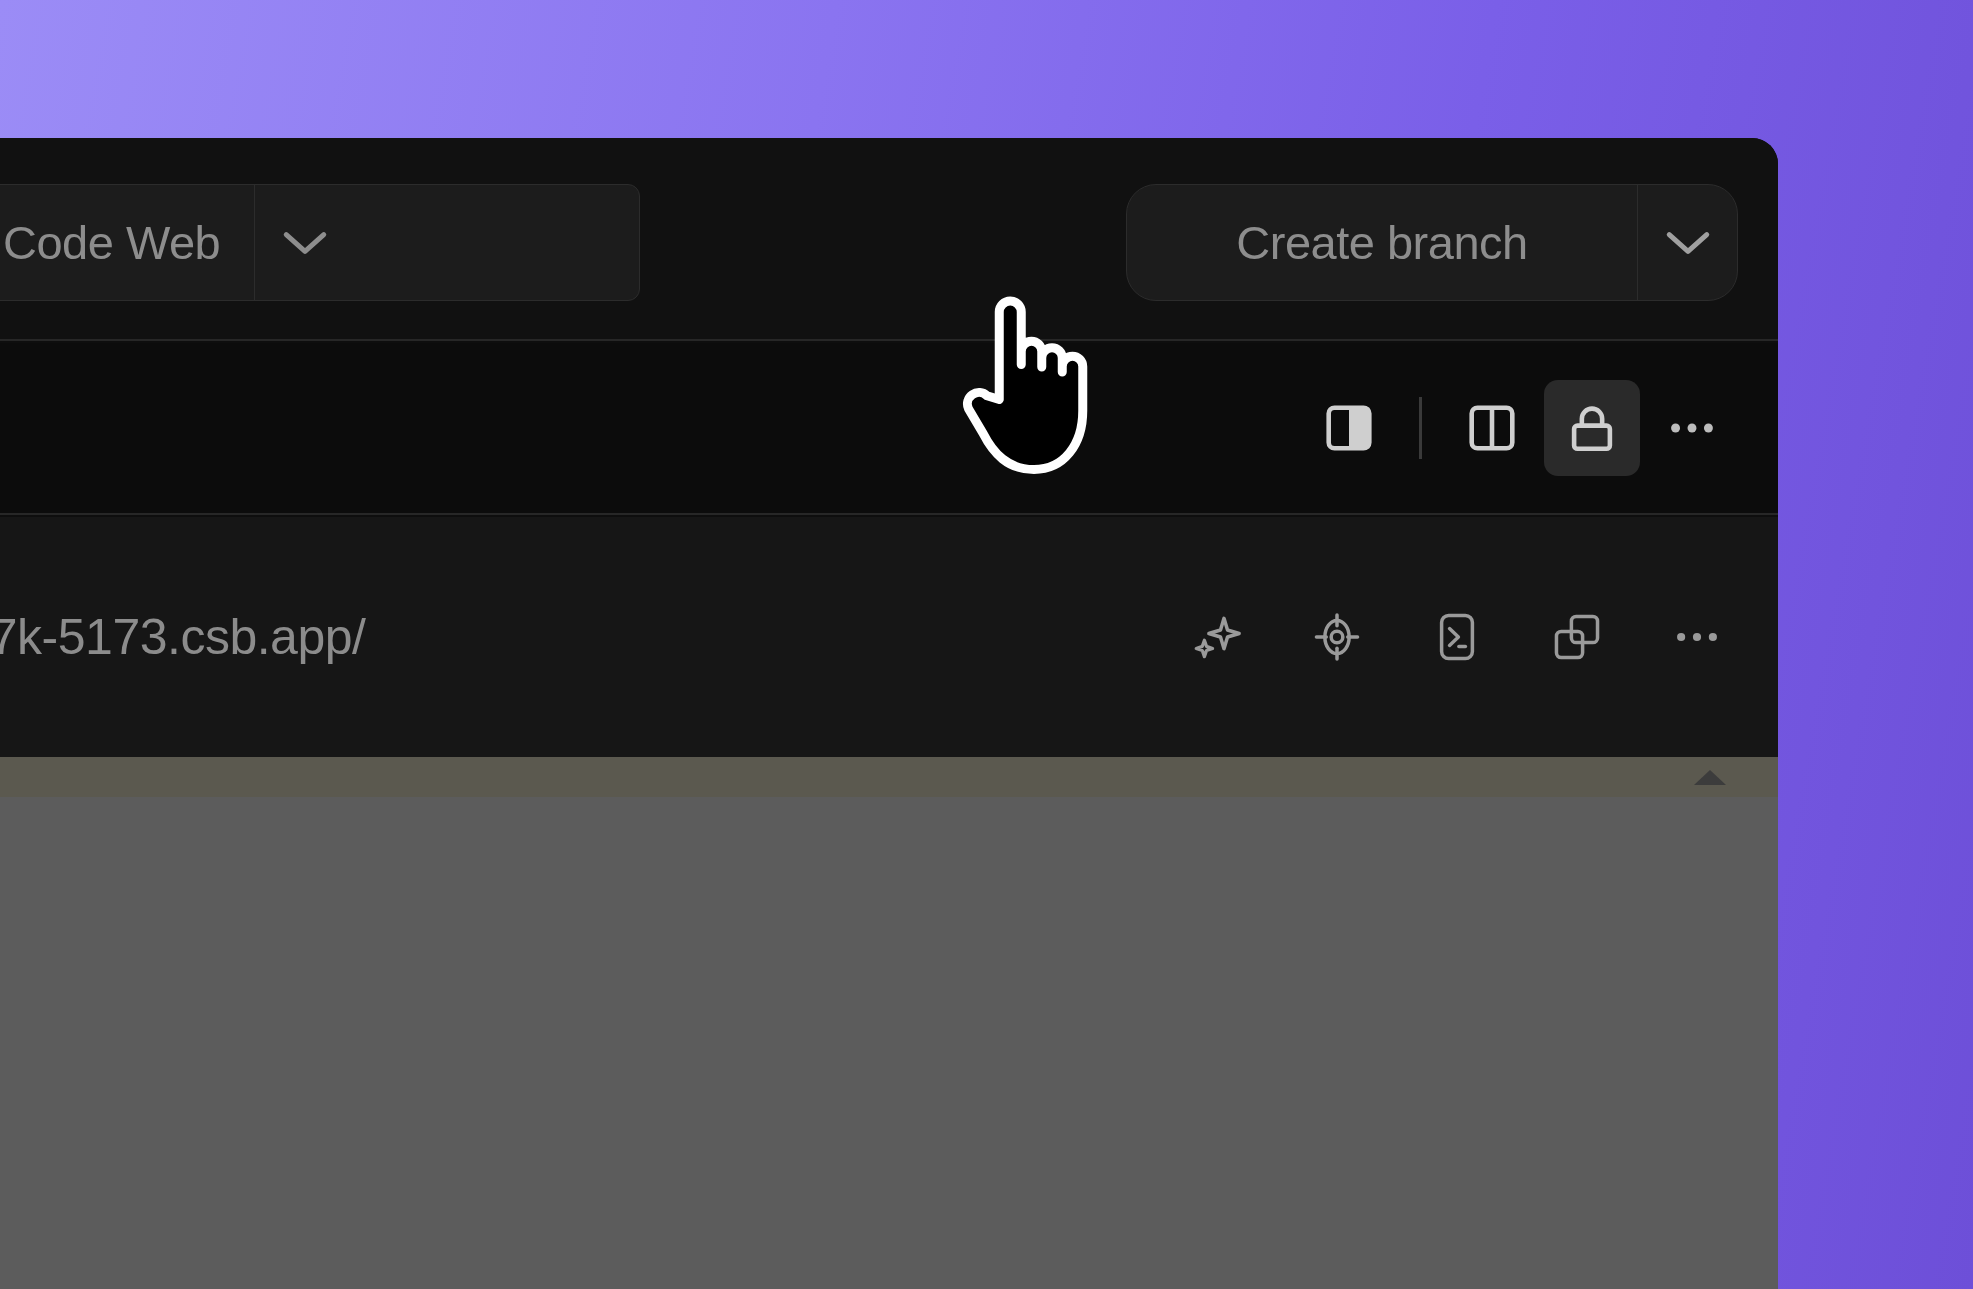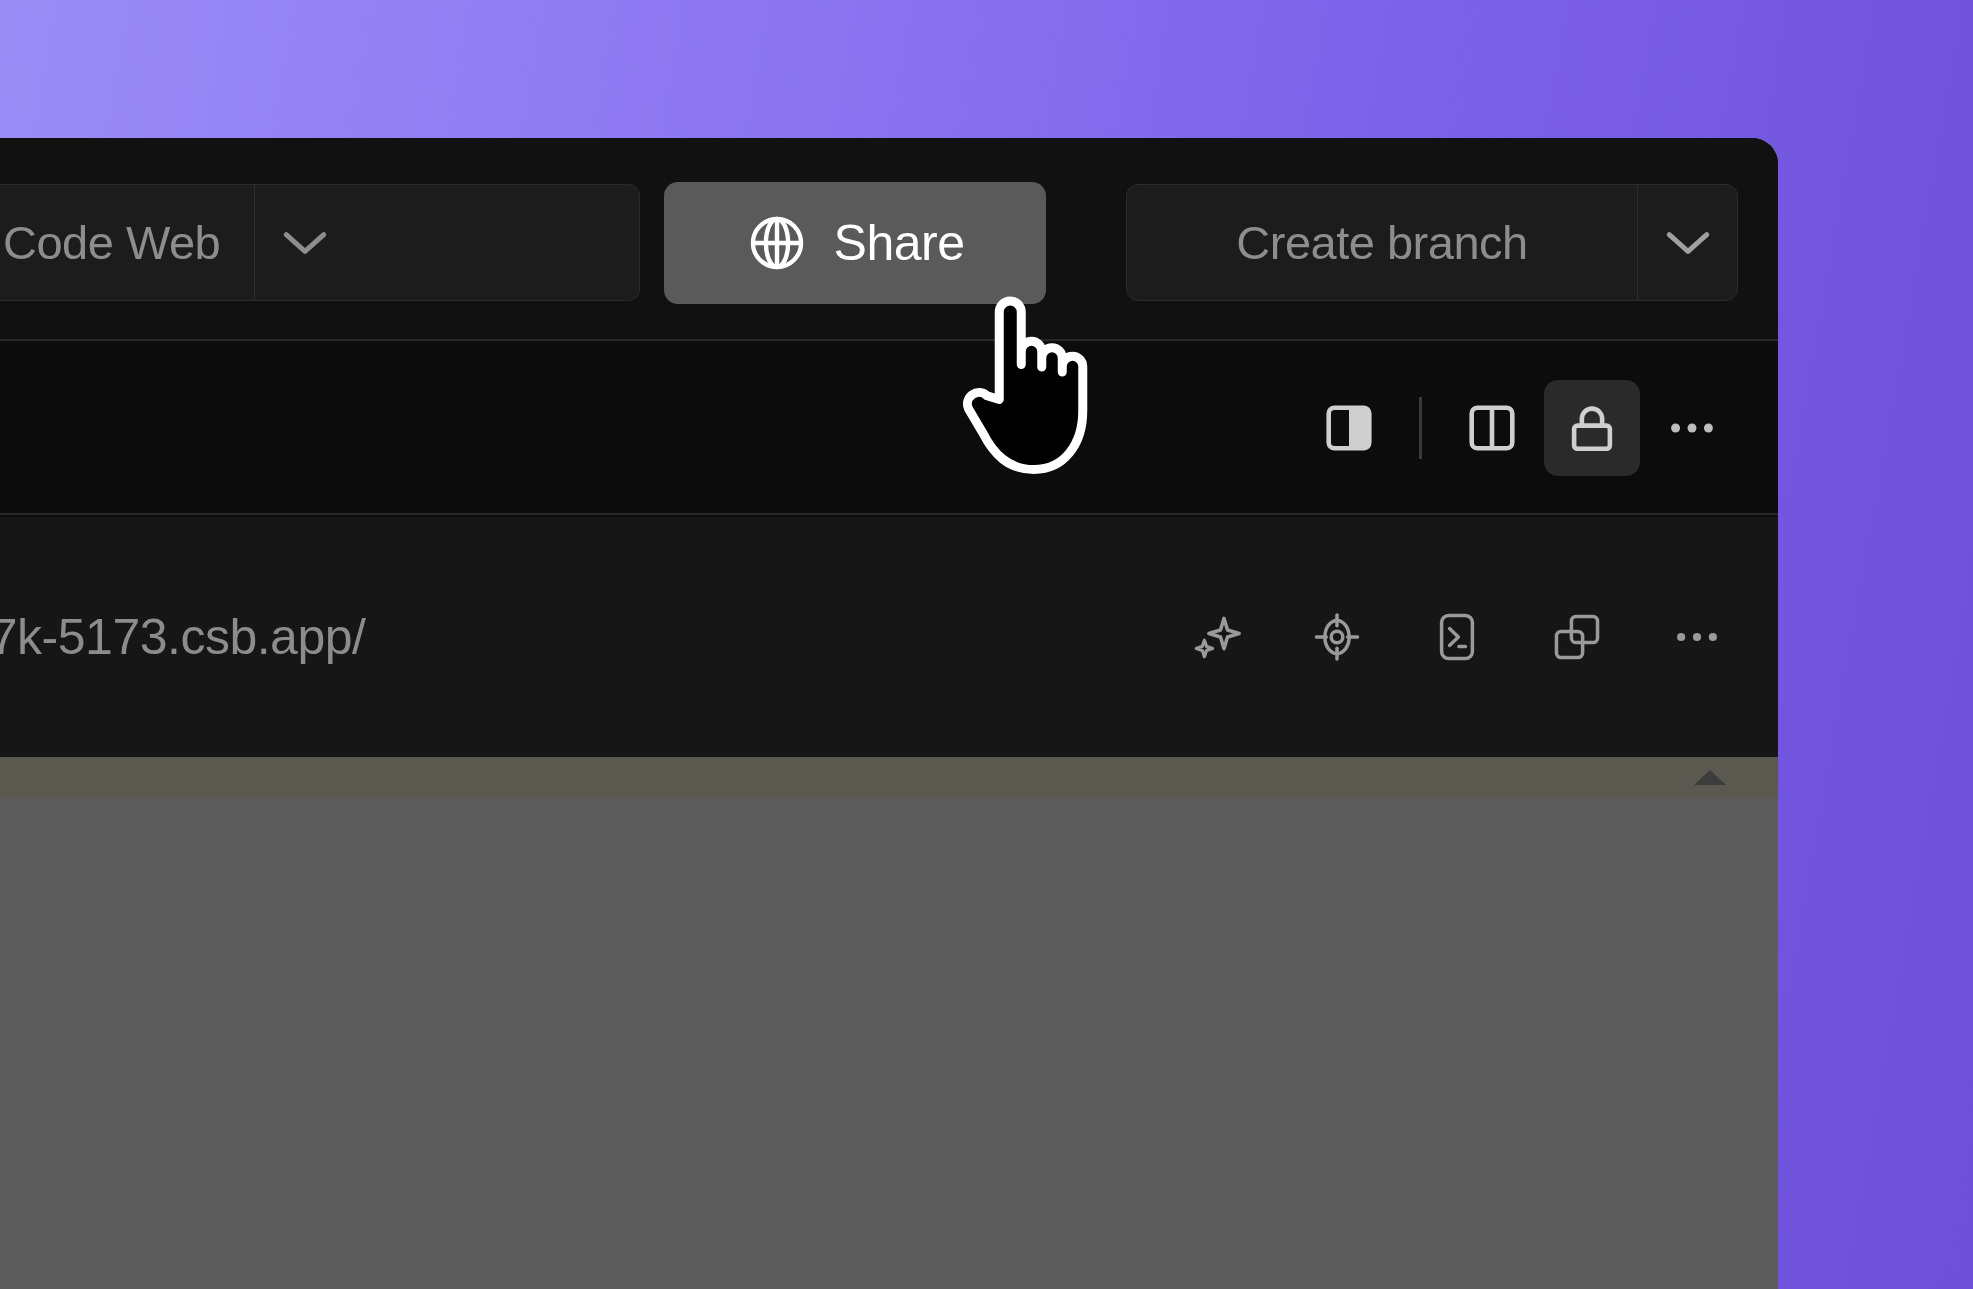--- a/index.html
+++ b/index.html
@@ -88,20 +88,21 @@
     gap:26px;
     color:#ffffff;
     font-size:50px;
     font-family:"Liberation Sans", sans-serif;
     letter-spacing:-0.5px;
   }
   
   #branch-group {
     left:1166px;
     width:612px;
+    border-radius:30px;
   }
   #branch-group .btn-main { flex:1; }
 
   .caret-svg { width:50px; height:30px; }
   .globe-svg { width:62px; height:62px; }
 
   
   #toolbar-row {
     position:absolute;
     left:0; top:205px;
@@ -221,29 +222,20 @@
 
     <div class="btn-group" id="vscode-group">
       <div class="btn-main">ble VS Code Web</div>
       <div class="btn-caret">
         <svg class="caret-svg" viewBox="0 0 24 14">
           <path d="M3 3 L12 11 L21 3" fill="none" stroke="#8d8d8d" stroke-width="2.4" stroke-linecap="round" stroke-linejoin="round"></path>
         </svg>
       </div>
     </div>
 
-    <button id="share-button">
-      <svg class="globe-svg" viewBox="0 0 24 24">
-        <circle cx="12" cy="12" r="9.3" fill="none" stroke="#ffffff" stroke-width="1.7"></circle>
-        <ellipse cx="12" cy="12" rx="4.3" ry="9.3" fill="none" stroke="#ffffff" stroke-width="1.7"></ellipse>
-        <line x1="2.7" y1="12" x2="21.3" y2="12" stroke="#ffffff" stroke-width="1.7"></line>
-        <line x1="12" y1="2.7" x2="12" y2="21.3" stroke="#ffffff" stroke-width="1.7"></line>
-      </svg>
-      <span>Share</span>
-    </button>
 
     <div class="btn-group" id="branch-group">
       <div class="btn-main">Create branch</div>
       <div class="btn-caret">
         <svg class="caret-svg" viewBox="0 0 24 14">
           <path d="M3 3 L12 11 L21 3" fill="none" stroke="#a0a0a0" stroke-width="2.4" stroke-linecap="round" stroke-linejoin="round"></path>
         </svg>
       </div>
     </div>
   </div>

